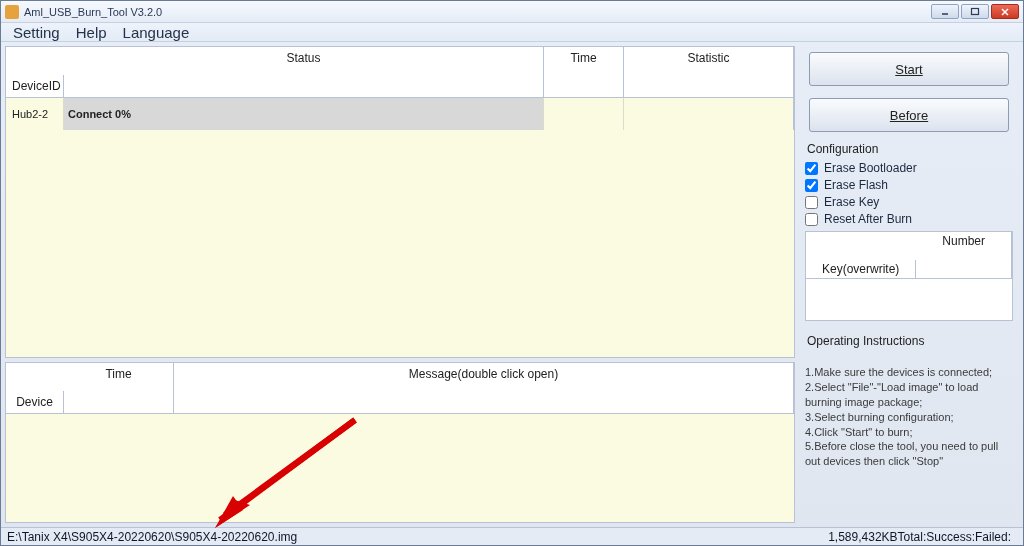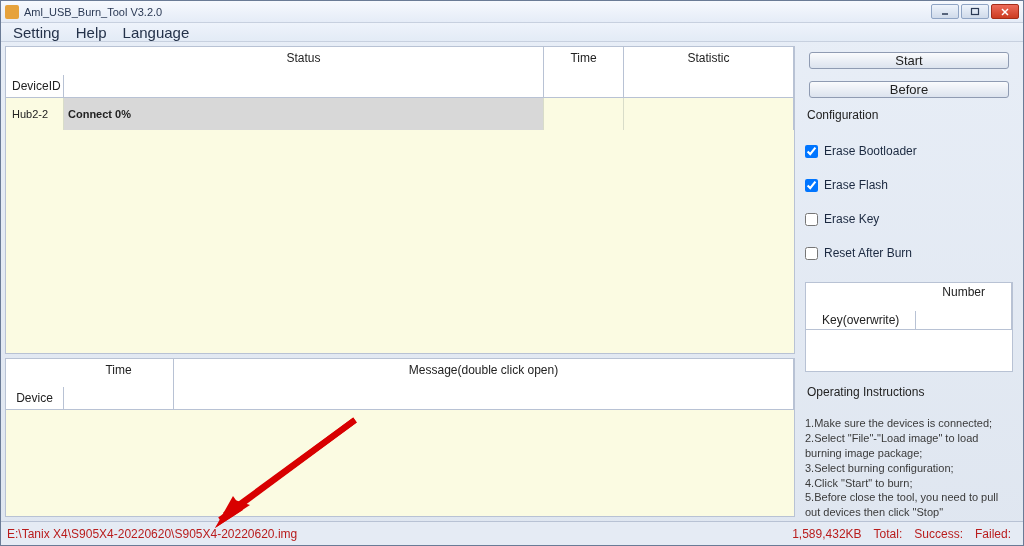--- a/index.html
+++ b/index.html
@@ -98,25 +98,26 @@
 
   
   .bigbtn {
     height: 34px;
     border: 1px solid #8f9bb2;
     background: linear-gradient(#fafbfd, #dce3ee);
     border-radius: 3px;
     display: flex; align-items: center; justify-content: center;
     font-size: 13px; color: #222;
     margin: 6px 10px 0 10px;
+    text-decoration: underline;
   }
 
   .panel {
     margin: 4px 6px 0 6px;
-    display: flex; flex-direction: column; gap: 20px;
+    display: flex; flex-direction: column; gap: 3px;
   }
   .panel-title { font-size: 12px; color: #222; margin-bottom: 2px; padding-left: 2px;}
   .chk { display: flex; align-items: center; gap: 6px; font-size: 12px; color: #1b2940;}
   .chk input { width: 13px; height: 13px; }
 
   .keytable {
     border: 1px solid #b8c2d4; background: #fff;
     height: 90px; display: flex; flex-direction: column;
     margin-top: 2px;
   }
@@ -131,29 +132,29 @@
 
   
   .arrow {
     position: absolute;
     left: 195px; top: 410px;
     pointer-events: none;
   }
 
   
   .statusbar {
-    height: 24px;
+    height: 18px;
     border-top: 1px solid #b8c2d4;
     background: #e5ebf4;
     display: flex; align-items: center;
-    font-size: 12px; color: #b91c1c;
+    font-size: 12px; color: #0f172a;
     padding: 0 6px;
   }
   .statusbar .path { flex: 1; }
-  .statusbar .metrics { display: flex; gap: 12px; margin-right: 6px; }
+  .statusbar .metrics { display: flex; margin-right: 6px; }
 </style>
 </head>
 <body>
 
 <div class="titlebar">
   <div class="app-icon"></div>
   <div class="title">Aml_USB_Burn_Tool V3.2.0</div>
   <div class="winbtns">
     <div class="winbtn">
       <svg viewBox="0 0 10 10">

